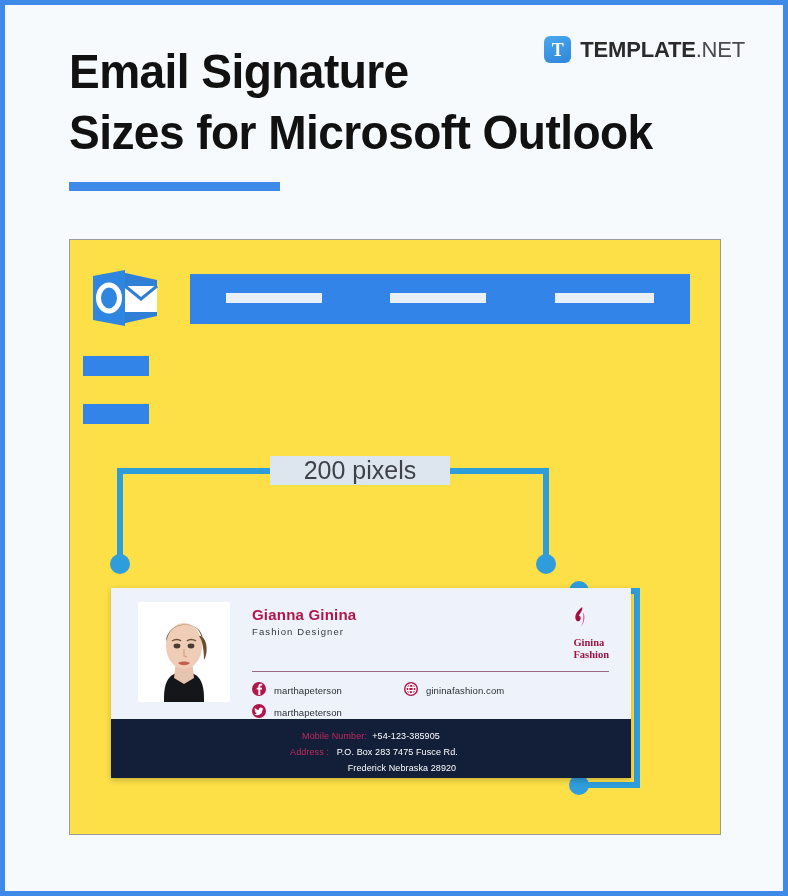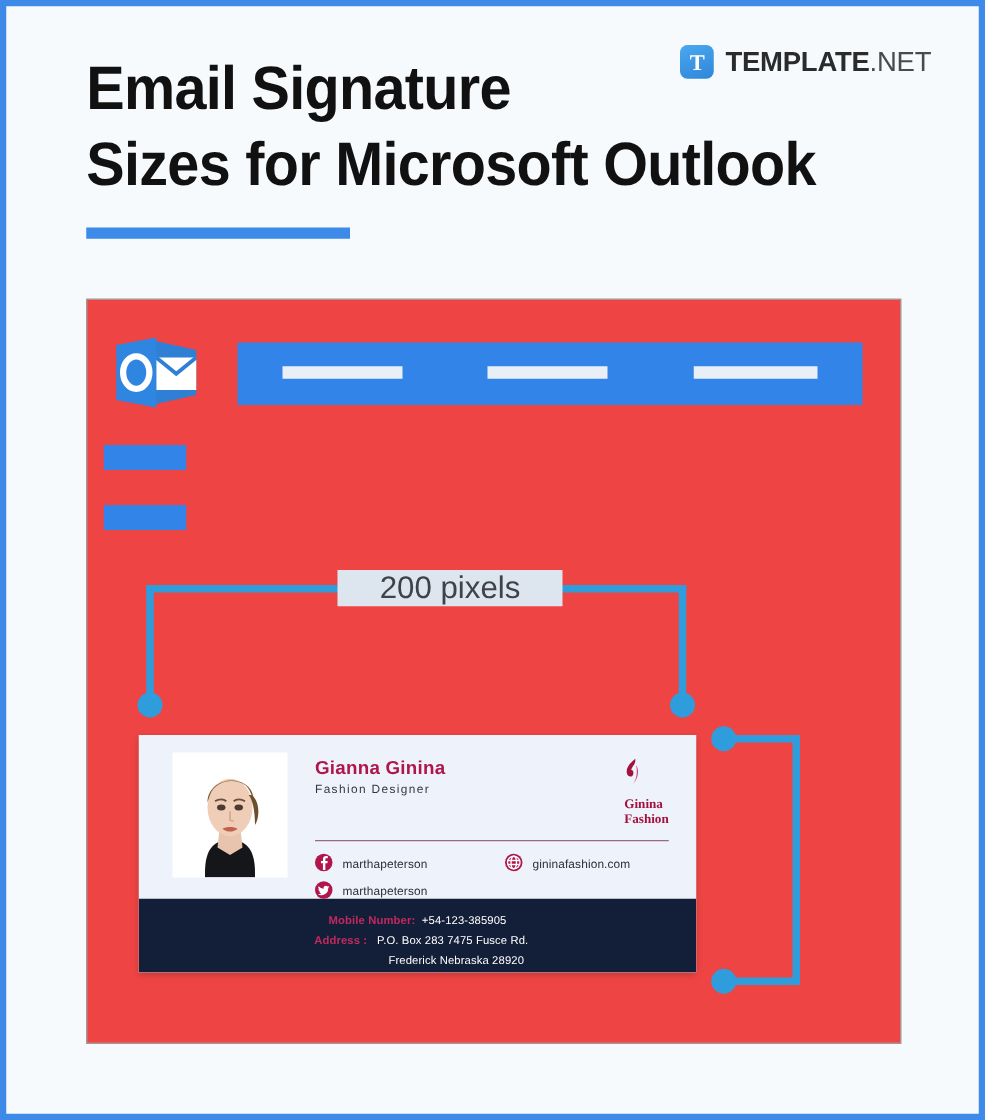--- a/index.html
+++ b/index.html
@@ -72,21 +72,21 @@
     background: #3d8ae8;
   }
 
   
   .panel {
     position: absolute;
     left: 64px;
     top: 234px;
     width: 652px;
     height: 596px;
-    background: #ef4444;
+    background: #fde047;
     border: 1px solid #9a9a9a;
   }
 
   
   .outlook-icon {
     position: absolute;
     left: 21px;
     top: 28px;
     width: 68px;
     height: 60px;
@@ -191,21 +191,21 @@
     padding: 3px 4px;
     white-space: nowrap;
     z-index: 3;
   }
 
   
   .sig-card {
     position: absolute;
     left: 41px;
     top: 348px;
-    width: 446px;
+    width: 520px;
     height: 190px;
     background: #eef2fb;
     box-shadow: 0 2px 6px rgba(0,0,0,0.22);
     overflow: hidden;
   }
   .sig-body {
     position: relative;
     height: 131px;
     padding: 14px 16px 0 27px;
     display: flex;
@@ -266,21 +266,21 @@
   }
   .contact-text { font-size: 9.5px; color: #2b2f36; letter-spacing: 0.1px; }
 
   .sig-footer {
     background: #131f38;
     height: 59px;
     padding: 9px 0 0 0;
     text-align: center;
   }
   .foot-row { font-size: 9px; line-height: 16px; color: #ffffff; letter-spacing: 0.1px; }
-  .foot-key { color: #c2295e; font-weight: bold; }
+  .foot-key { color: #c2295e; font-weight: normal; }
   .foot-row.second { padding-left: 6px; }
   .foot-row.third { padding-left: 62px; }
 </style>
 </head>
 <body>
 
 <div class="page">
 
   <div class="brand">
     <div class="brand-mark">

